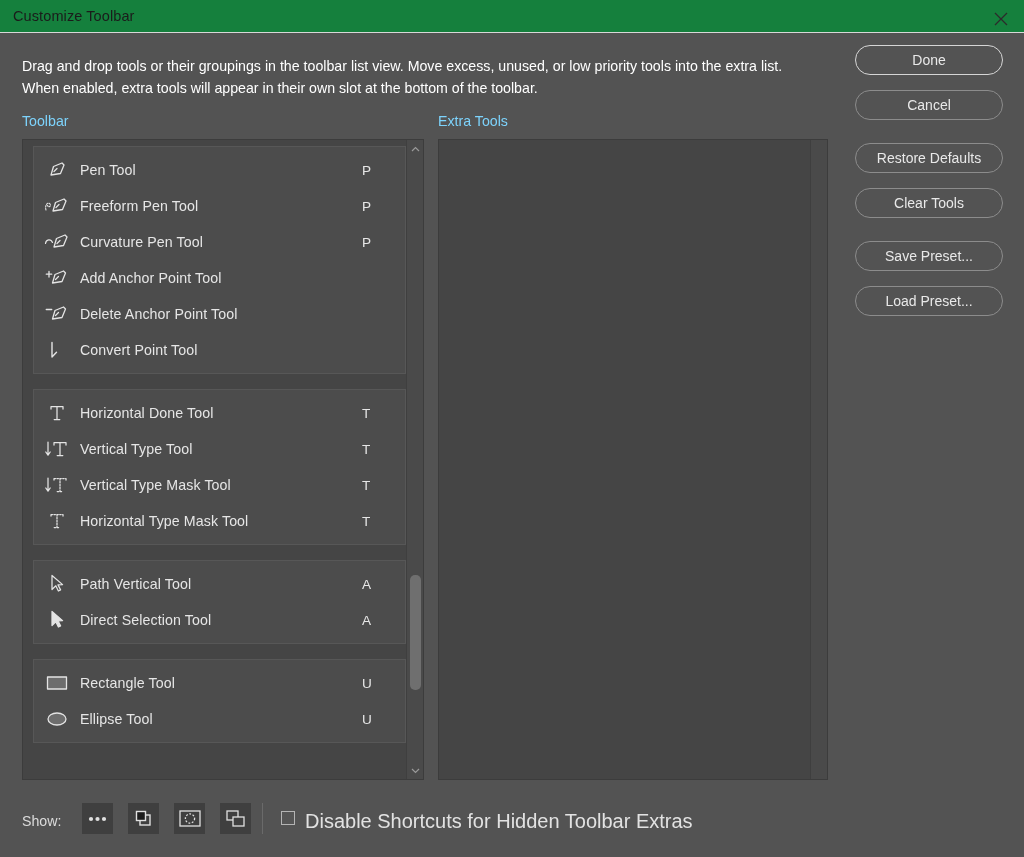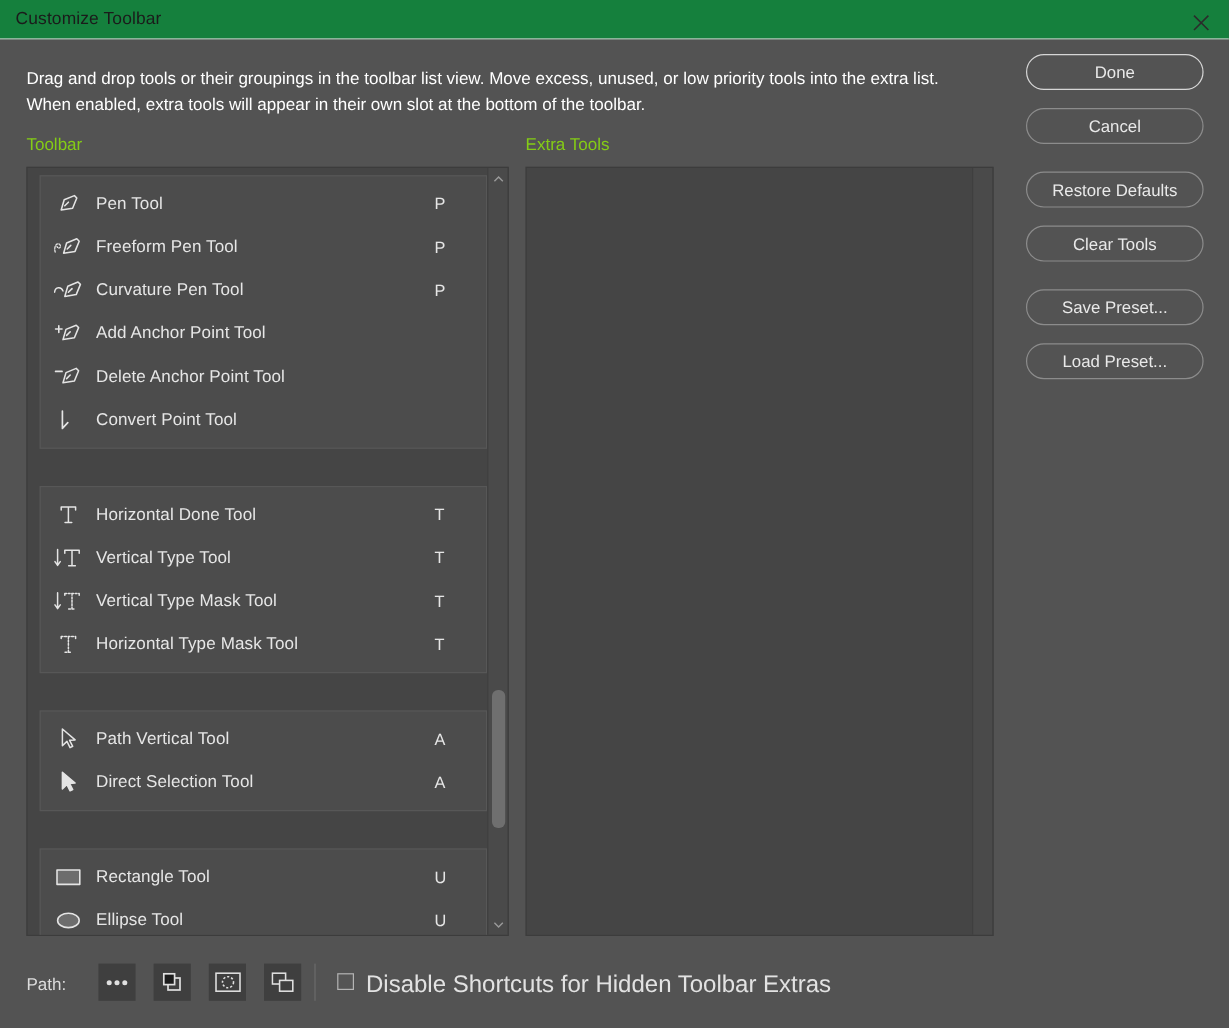--- a/index.html
+++ b/index.html
@@ -34,21 +34,21 @@
     position: absolute; left: 0; top: 33px; width: 1024px; height: 824px;
     background: #535353;
   }
 
   #intro {
     position: absolute; left: 22px; top: 22px; width: 800px;
     font-size: 14.2px; color: #ffffff; line-height: 22px;
   }
 
   .col-label {
-    position: absolute; font-size: 14.2px; color: #84cc16;
+    position: absolute; font-size: 14.2px; color: #7dd3fc;
   }
   #label-toolbar    { left: 22px;  top: 80px; }
   #label-extratools { left: 438px; top: 80px; }
 
   
   .listpanel {
     position: absolute;
     background: #454545;
     border: 1px solid #3c3c3c;
     overflow: hidden;
@@ -58,21 +58,21 @@
 
   .list-inner {
     position: absolute; left: 0; top: 0; right: 17px; bottom: 0;
     padding: 6px 0 0 10px;
   }
 
   
   .group {
     background: #4c4c4c;
     border: 1px solid #575757;
-    margin-bottom: 31px;
+    margin-bottom: 15px;
     padding: 5px 0;
   }
   .tool-row {
     position: relative;
     height: 36px;
     display: flex; align-items: center;
     cursor: default;
   }
   .tool-icon {
     width: 46px; flex: 0 0 46px;
@@ -345,21 +345,21 @@
   <div id="button-column">
       <button class="btn primary" style="top: 12px;">Done</button>
       <button class="btn" style="top: 57px;">Cancel</button>
       <button class="btn" style="top: 110px;">Restore Defaults</button>
       <button class="btn" style="top: 155px;">Clear Tools</button>
       <button class="btn" style="top: 208px;">Save Preset...</button>
       <button class="btn" style="top: 253px; text-align: center;">Load Preset...</button>
     </div>
 
   <div id="bottombar">
-    <div id="show-label">Path:</div>
+    <div id="show-label">Show:</div>
 
     <div class="show-btn" id="show-btn-0">
       <svg width="19" height="6" viewBox="0 0 19 6">
         <circle cx="3" cy="3" r="2.1" fill="#e0e0e0"></circle>
         <circle cx="9.5" cy="3" r="2.1" fill="#e0e0e0"></circle>
         <circle cx="16" cy="3" r="2.1" fill="#e0e0e0"></circle>
       </svg>
     </div>
 
     <div class="show-btn" id="show-btn-1">

